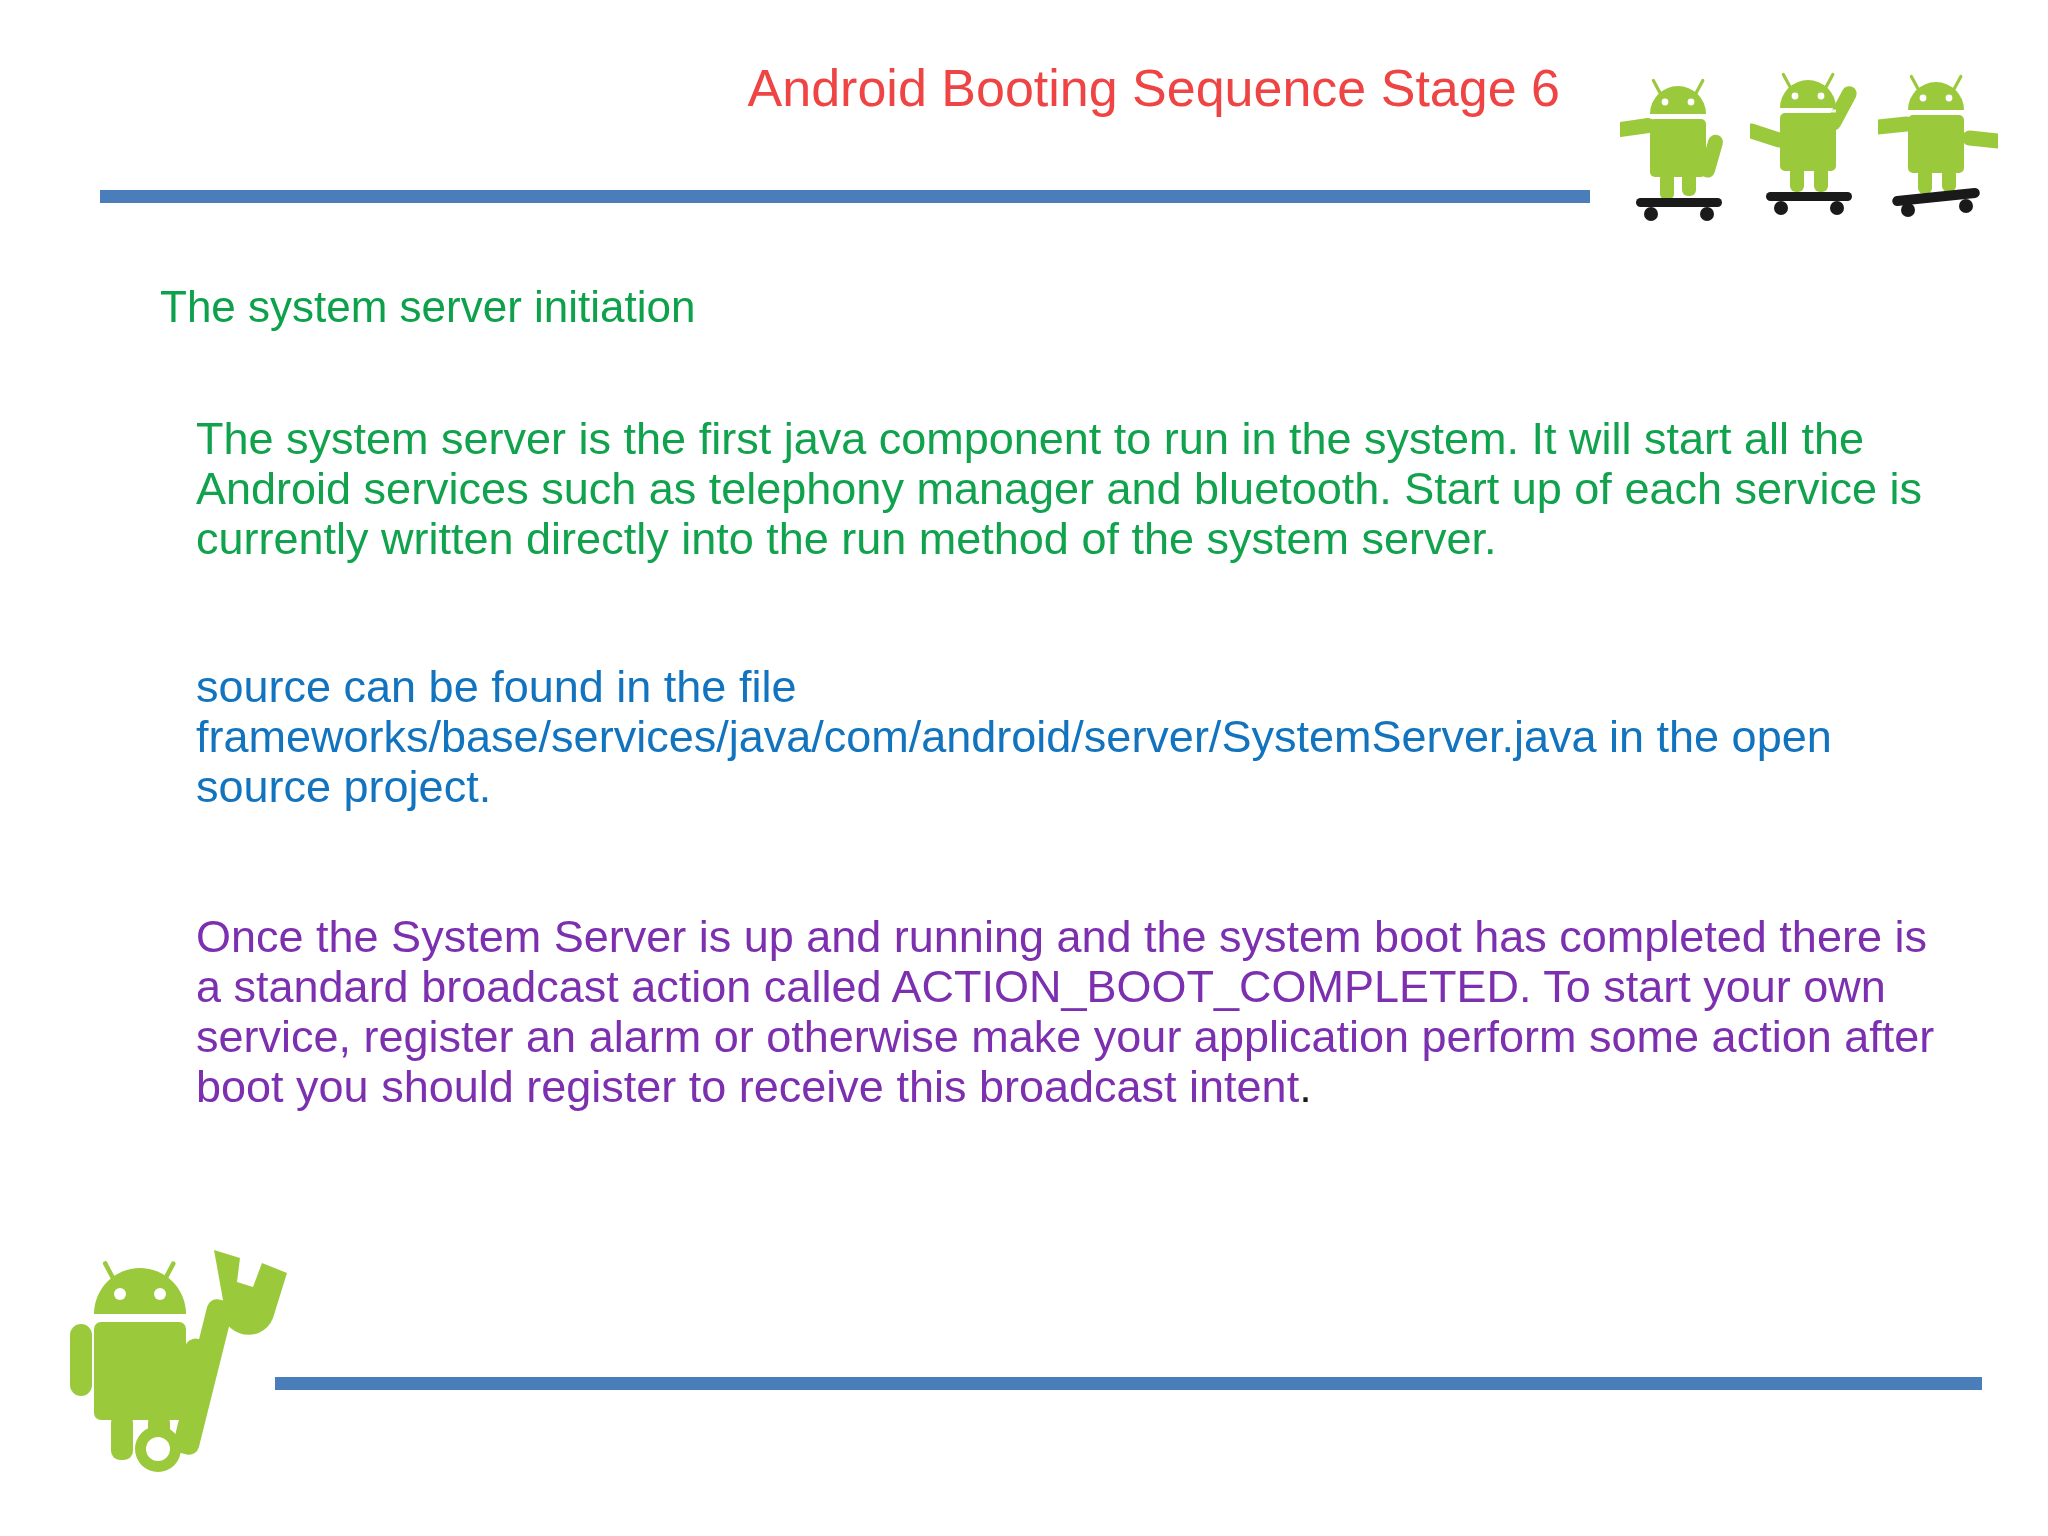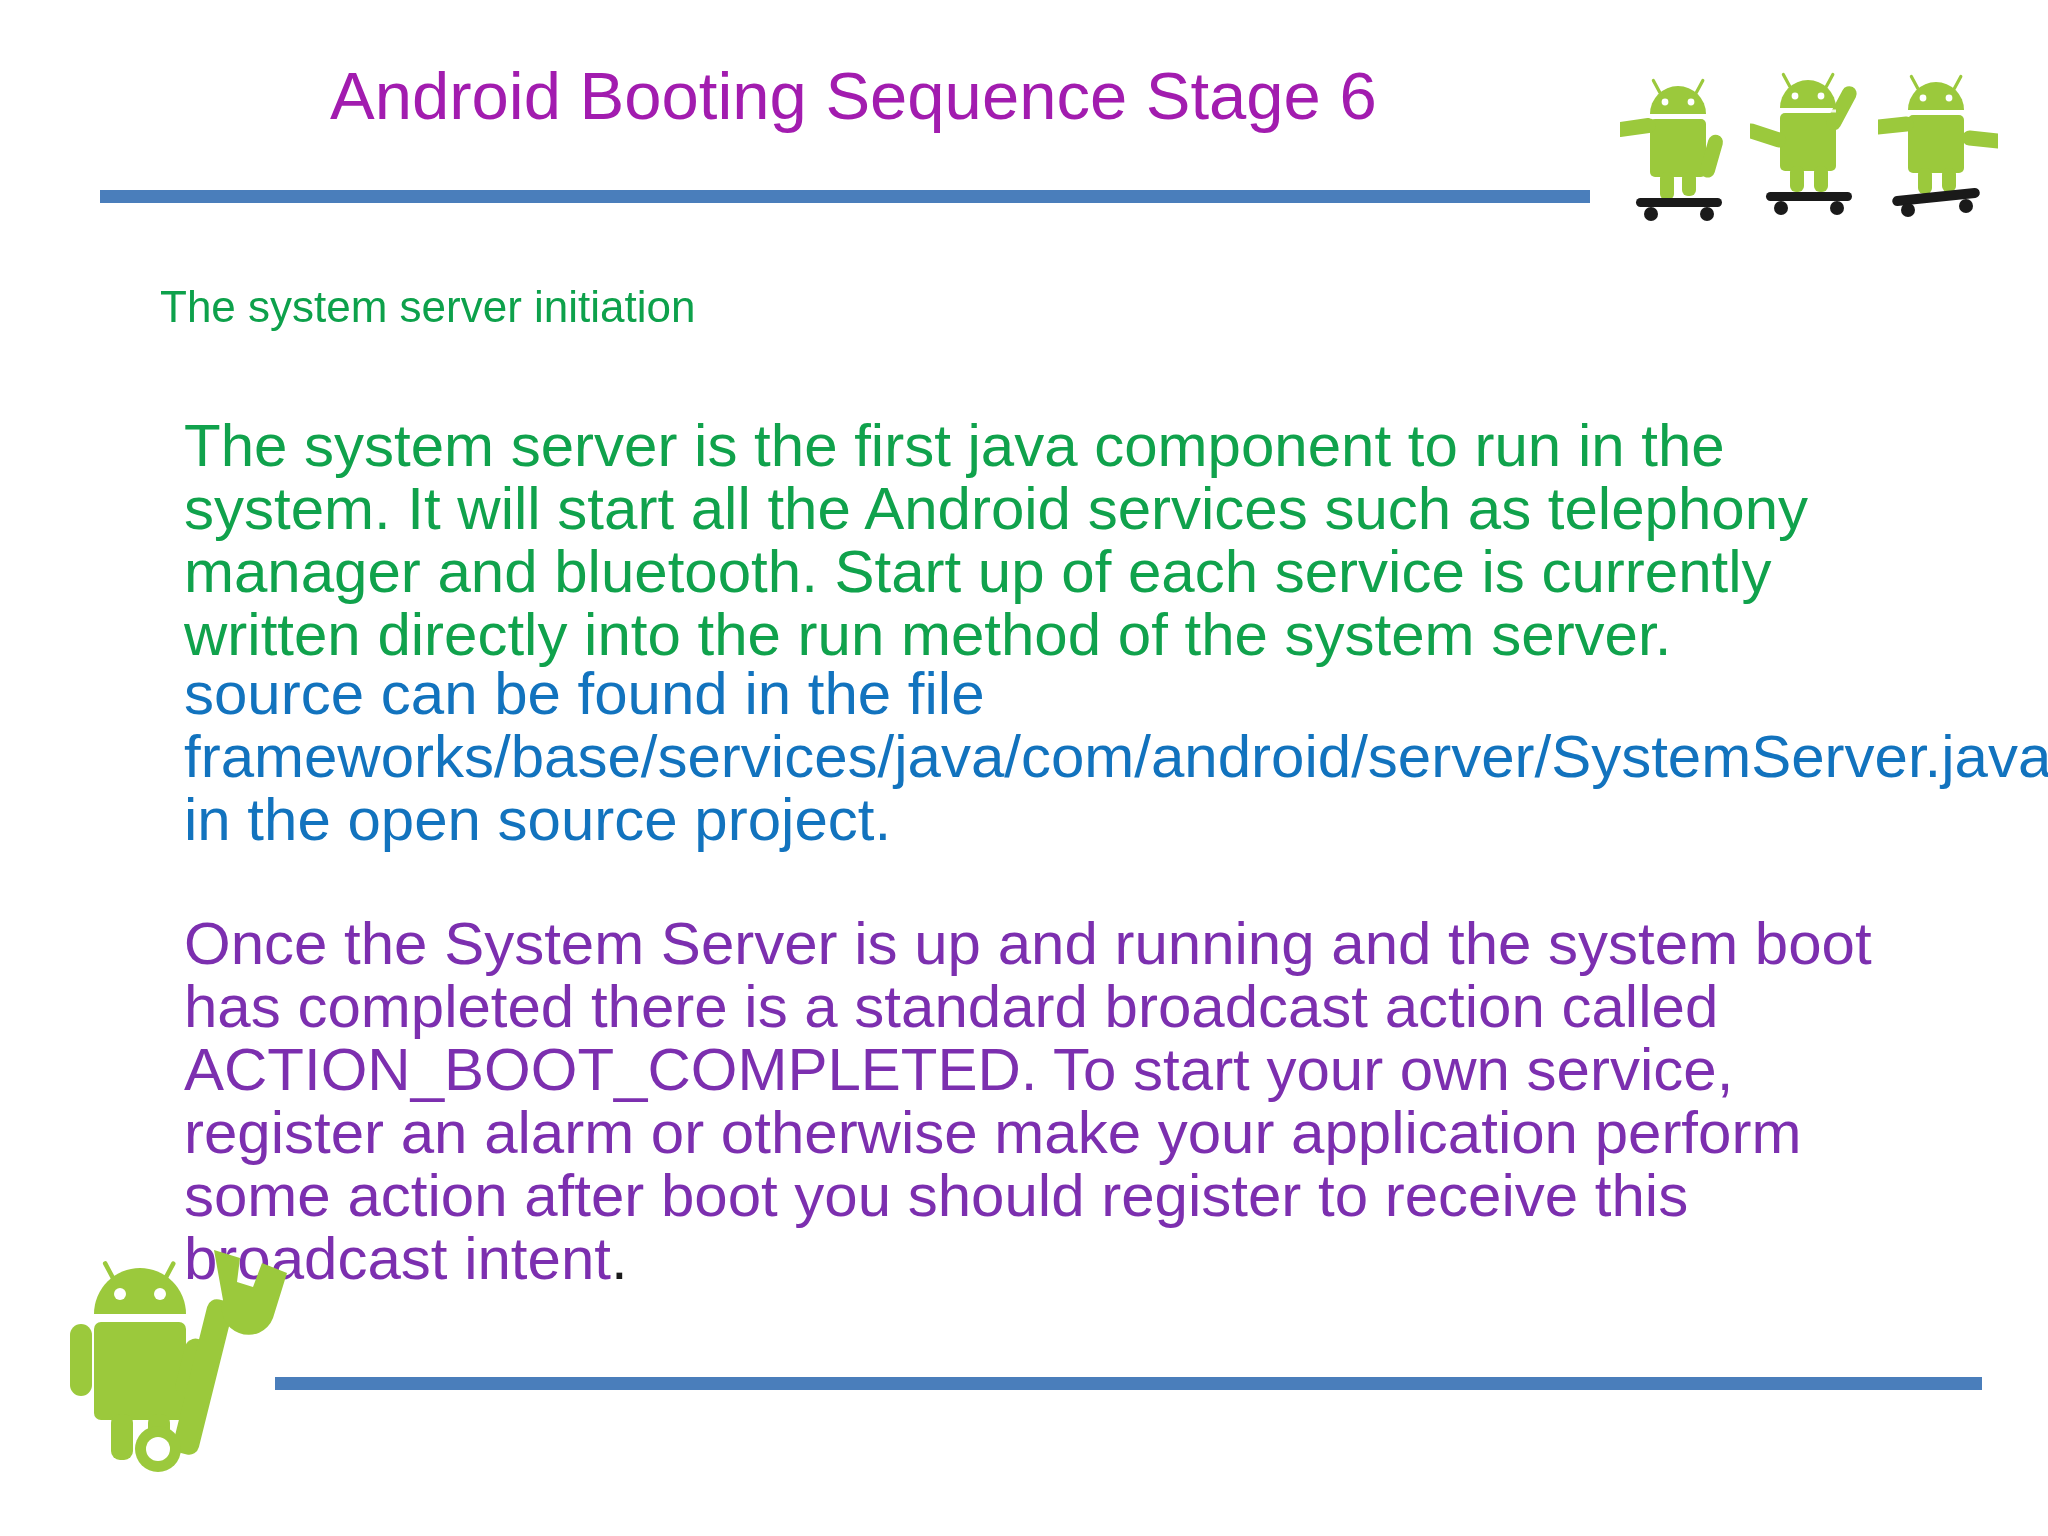--- a/index.html
+++ b/index.html
@@ -22,25 +22,25 @@
     height: 1536px;
     background: #ffffff;
   }
 
   
   .title {
     position: absolute;
     left: 330px;
     top: 62px;
     width: 1230px;
-    text-align: left;
-    font-size: 67px;
+    text-align: right;
+    font-size: 52px;
     line-height: 1.0;
     font-weight: 400;
-    color: #a21caf;
+    color: #ef4444;
     letter-spacing: 0px;
     white-space: nowrap;
   }
 
   
   .rule-top {
     position: absolute;
     left: 100px;
     top: 190px;
     width: 1490px;
@@ -62,24 +62,24 @@
     left: 160px;
     top: 282px;
     font-size: 44px;
     line-height: 1.15;
     color: #0DA14B;
     white-space: nowrap;
   }
 
   .para {
     position: absolute;
-    left: 184px;
+    left: 196px;
     width: 1740px;
-    font-size: 60px;
-    line-height: 63px;
+    font-size: 45px;
+    line-height: 50px;
   }
   .para p {
     margin: 0;
   }
   .para-green { top: 414px;  color: #10A24C; }
   .para-blue  { top: 662px;  color: #1273BE; }
   .para-black { color: #1a1a1a; }
   .para-purple{ top: 912px;  color: #7C2FAF; }
 
   

